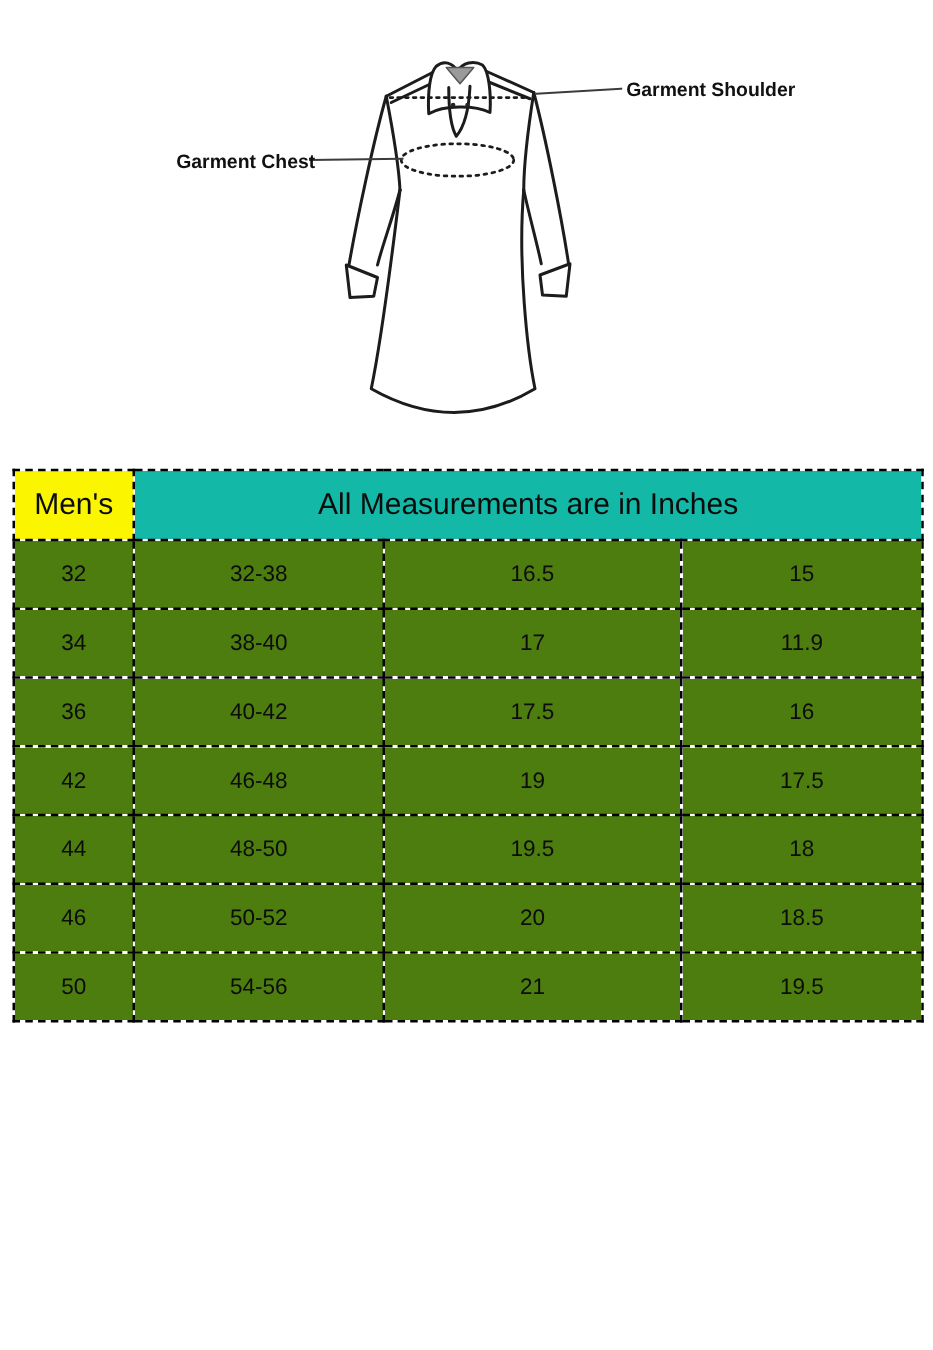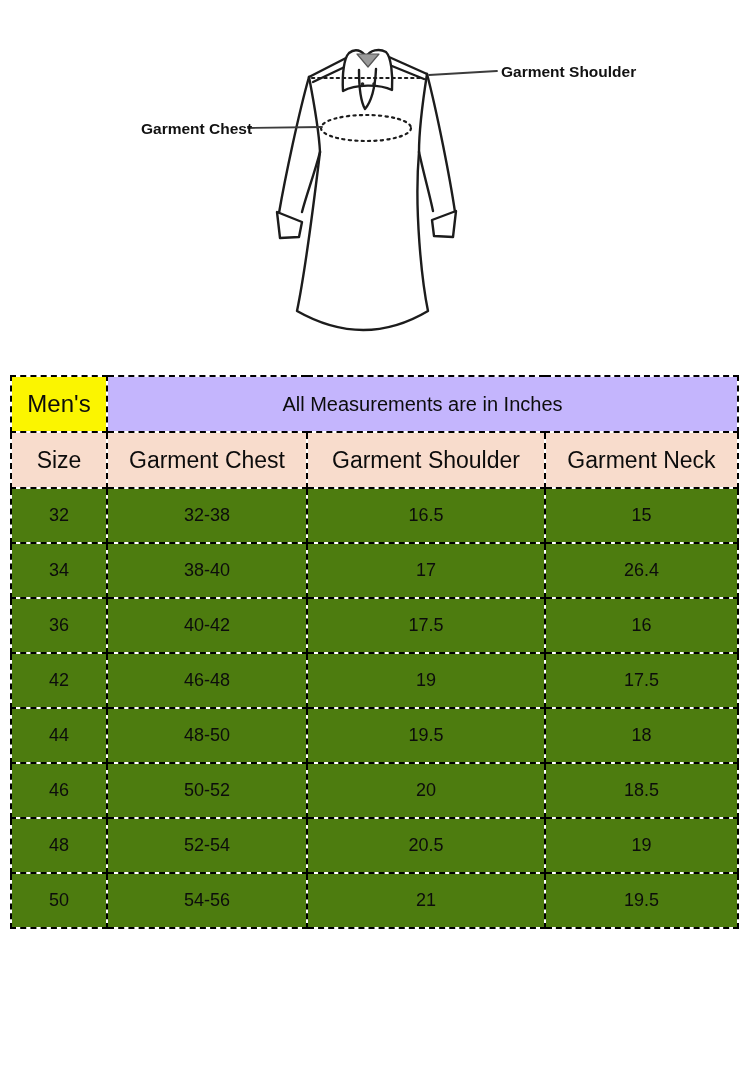--- a/index.html
+++ b/index.html
@@ -40,22 +40,22 @@
     font-weight: normal;
   }
   tr.title-row { height: 56px; }
   tr.colhead-row { height: 56px; }
   tbody tr { height: 55px; }
   th.group-cell {
     background: var(--group-highlight, #FFFF00);
     font-size: 24px;
   }
   th.title-cell {
-    background: #c4b5fd;
-    font-size: 20px;
+    background: #14b8a6;
+    font-size: 24px;
   }
   th.col-head {
     background: var(--header-bg, #F8DCCC);
     font-size: 23px;
   }
   tbody td {
     background: #4d7c0f;
     font-size: 18px;
   }
 </style>
@@ -108,39 +108,33 @@
       <col style="width:96px">
       <col style="width:200px">
       <col style="width:238px">
       <col style="width:193px">
     </colgroup>
     <thead>
       <tr class="title-row">
         <th class="group-cell">Men's</th>
         <th class="title-cell" colspan="3">All Measurements are in Inches</th>
       </tr>
-      <tr class="colhead-row">
-        <th class="col-head">Size</th>
-        <th class="col-head">Garment Chest</th>
-        <th class="col-head">Garment Shoulder</th>
-        <th class="col-head">Garment Neck</th>
-      </tr>
     </thead>
     <tbody>
         <tr>
           <td>32</td>
           <td>32-38</td>
           <td>16.5</td>
           <td>15</td>
         </tr>
         <tr>
           <td>34</td>
           <td>38-40</td>
           <td>17</td>
-          <td>26.4</td>
+          <td>11.9</td>
         </tr>
         <tr>
           <td>36</td>
           <td>40-42</td>
           <td>17.5</td>
           <td>16</td>
         </tr>
         <tr>
           <td>42</td>
           <td>46-48</td>
@@ -153,26 +147,20 @@
           <td>19.5</td>
           <td>18</td>
         </tr>
         <tr>
           <td>46</td>
           <td>50-52</td>
           <td>20</td>
           <td>18.5</td>
         </tr>
         <tr>
-          <td>48</td>
-          <td>52-54</td>
-          <td>20.5</td>
-          <td>19</td>
-        </tr>
-        <tr>
           <td>50</td>
           <td>54-56</td>
           <td>21</td>
           <td>19.5</td>
         </tr>
       </tbody>
   </table>
 
 </div>
 

